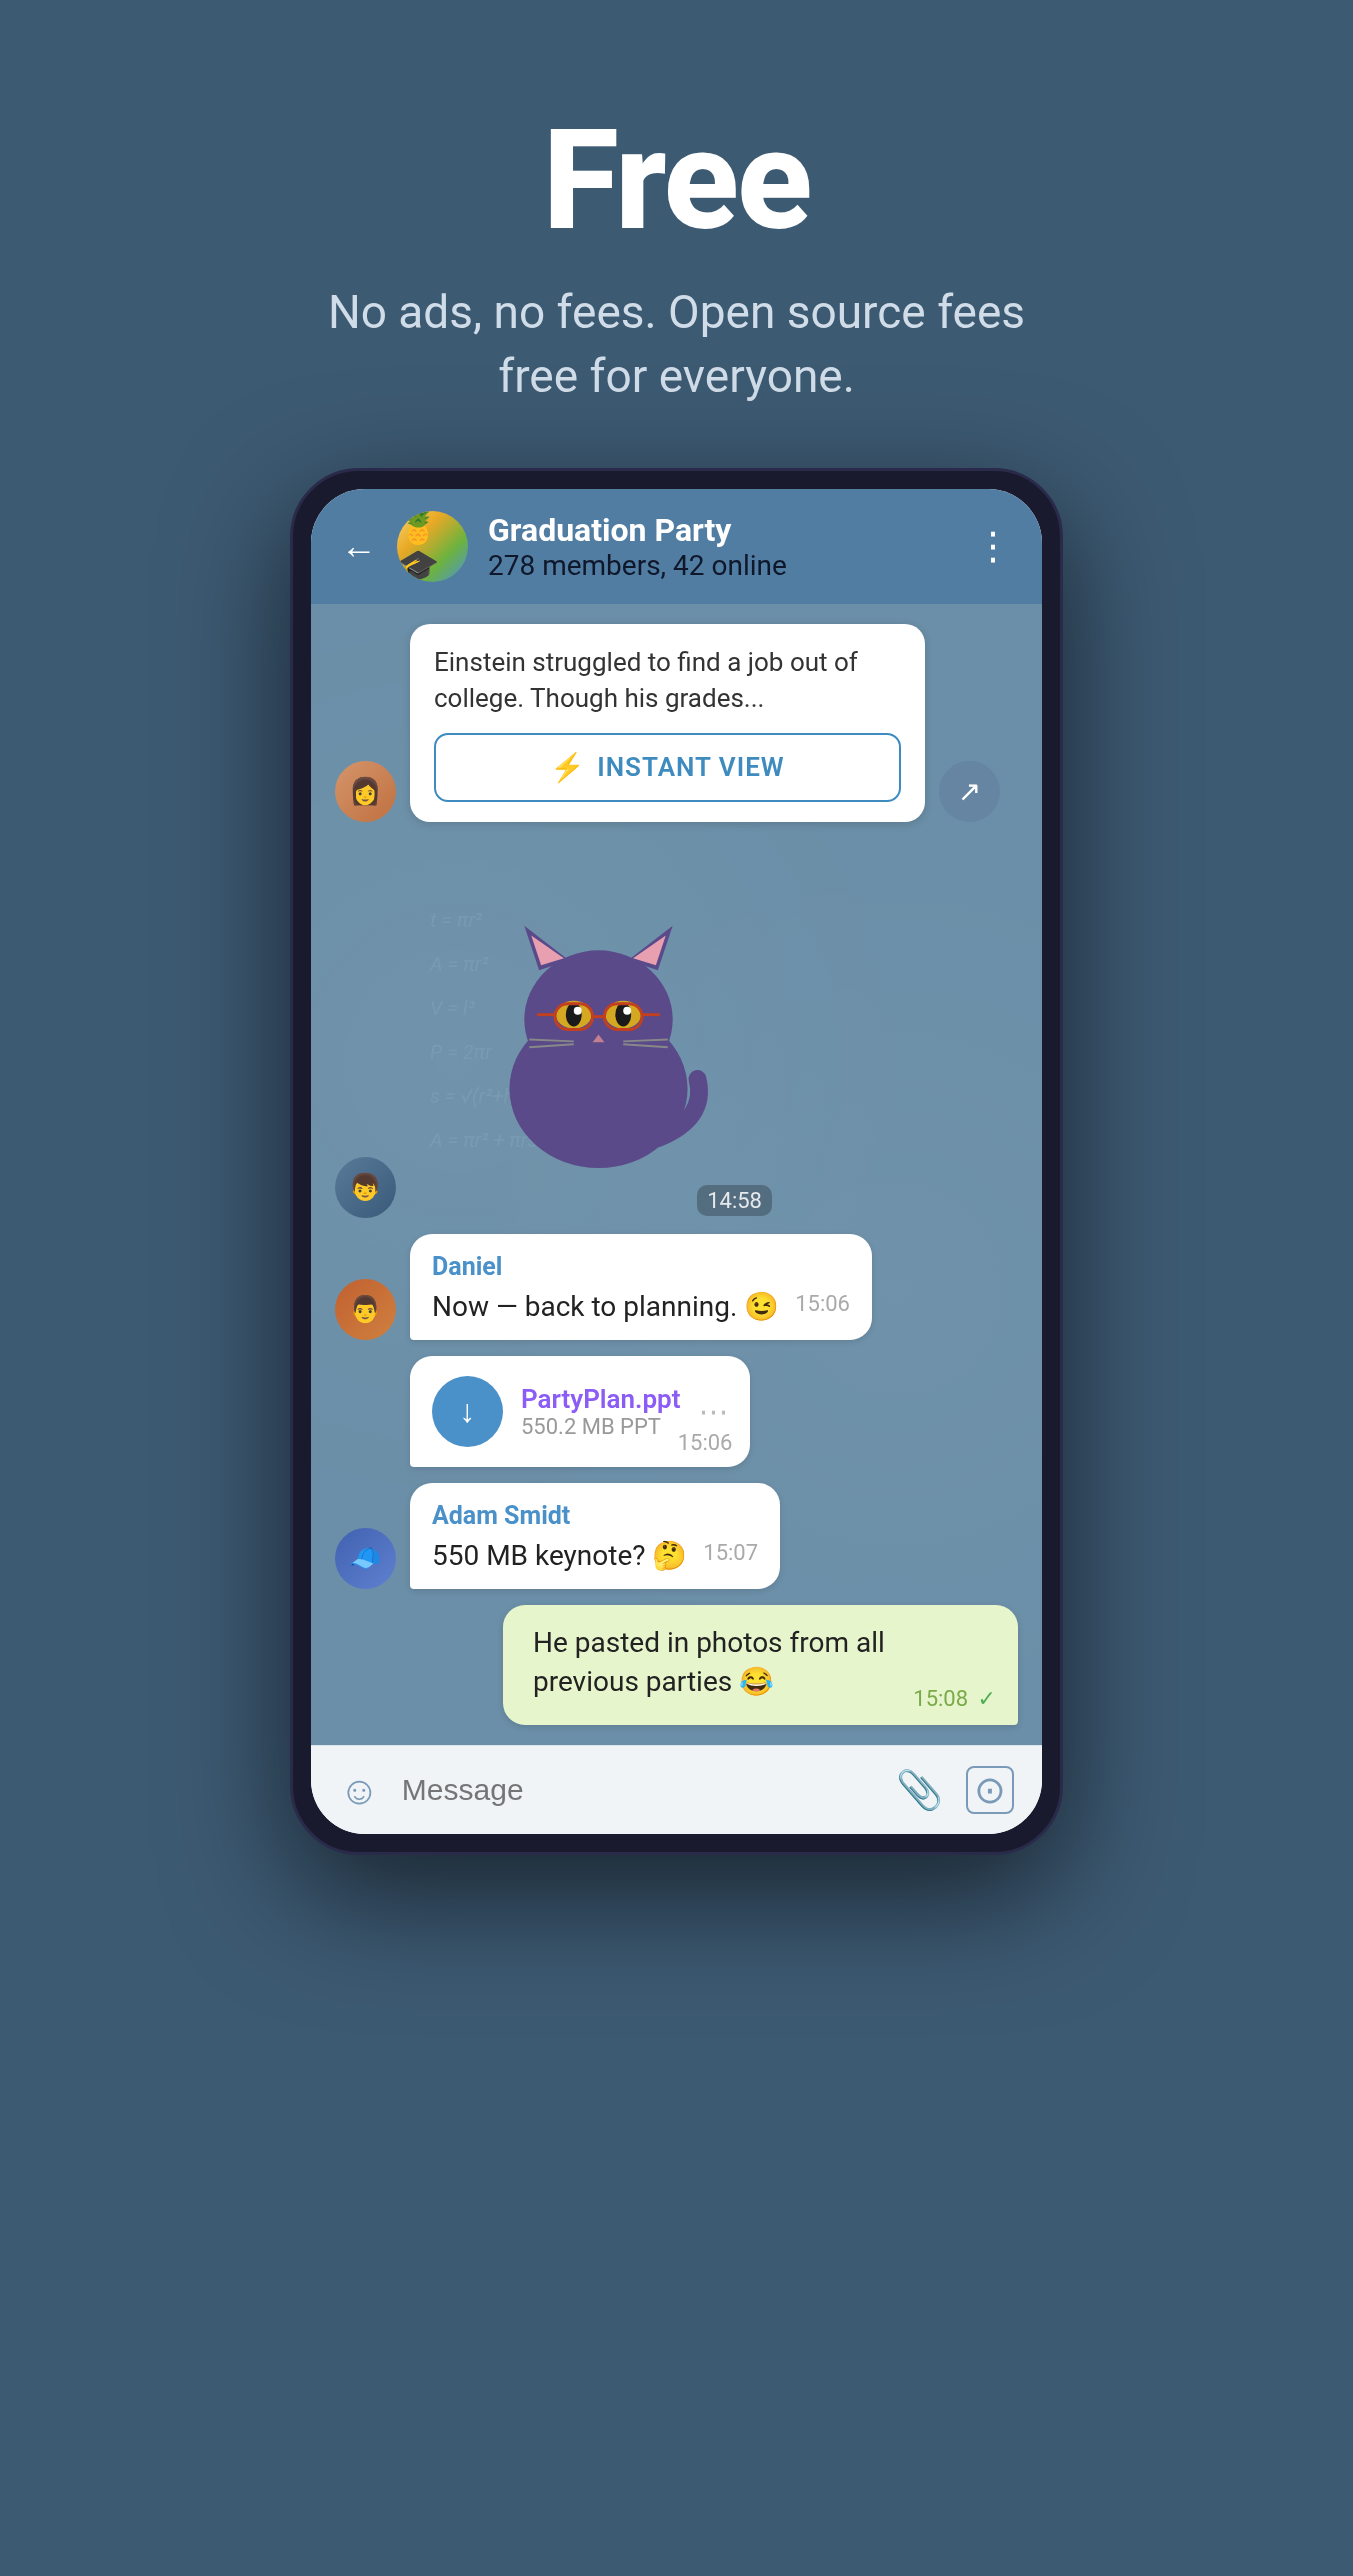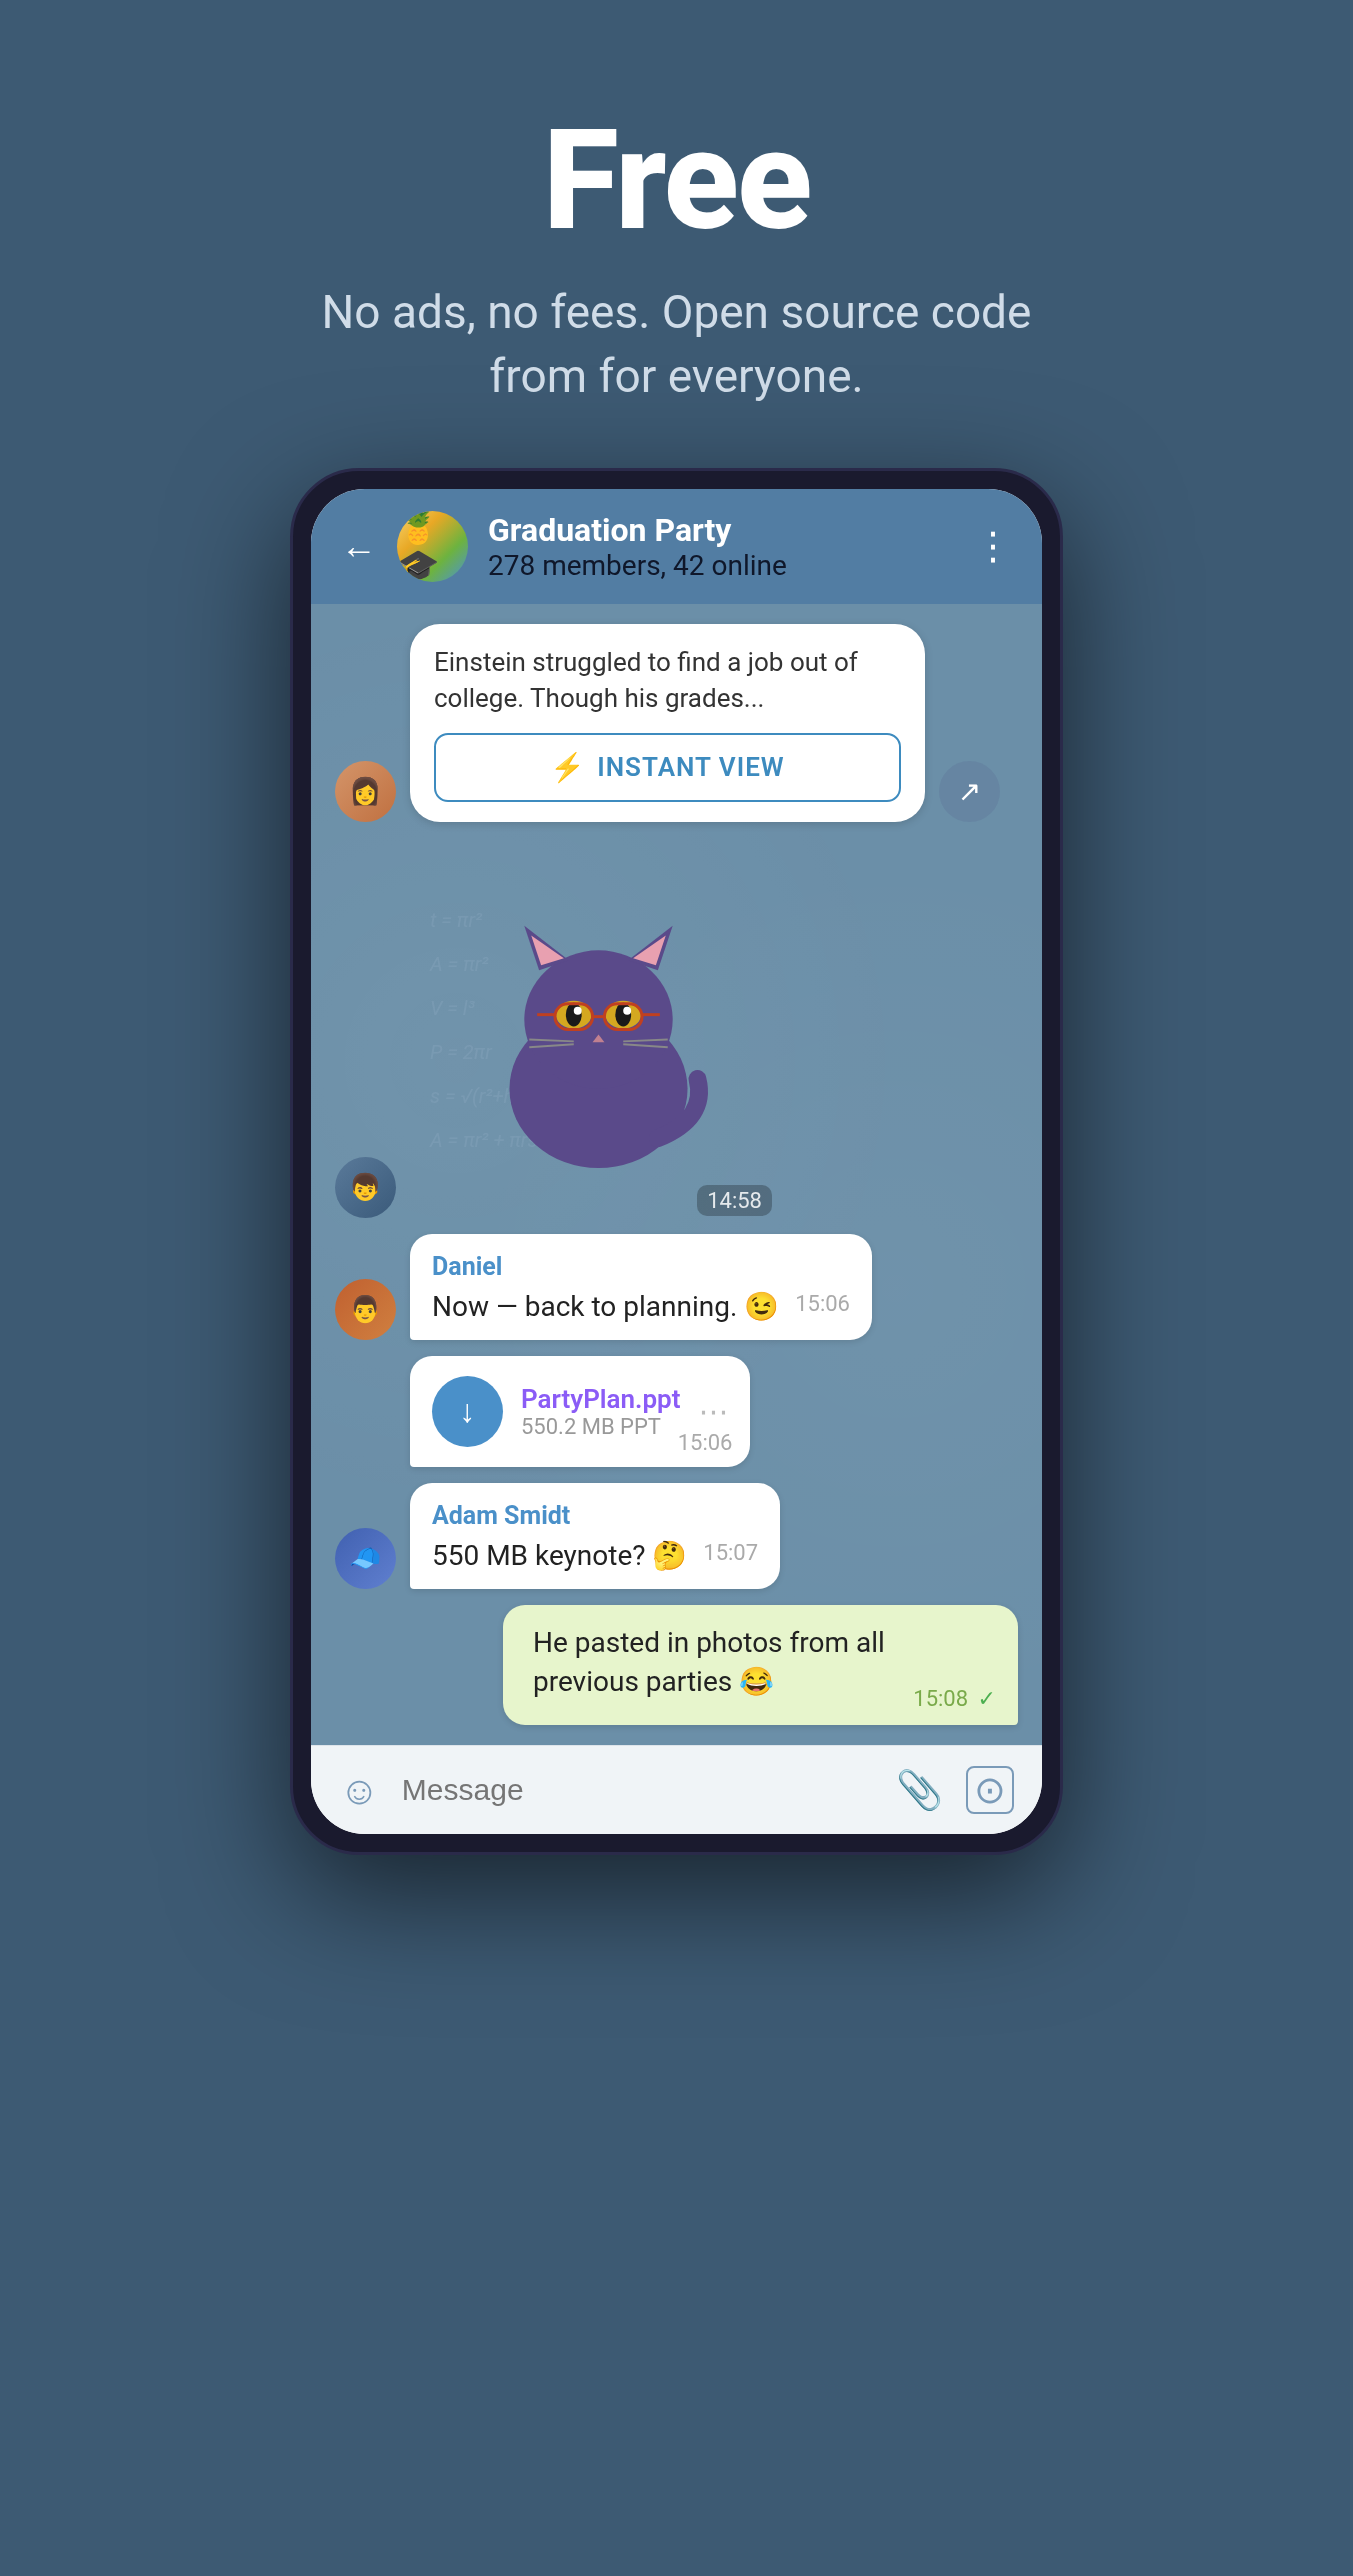--- a/index.html
+++ b/index.html
@@ -154,21 +154,21 @@
     
     .link-preview-wrapper {
       display: flex;
       align-items: flex-end;
       gap: 14px;
       margin-bottom: 4px;
     }
 
     .link-bubble {
       background: white;
-      border-radius: 30px;
+      border-radius: 20px;
       padding: 20px 24px;
       max-width: 515px;
       box-shadow: 0 2px 8px rgba(0,0,0,0.15);
       position: relative;
     }
 
     .link-preview-text {
       font-size: 26px;
       color: #333;
       line-height: 1.4;
@@ -429,21 +429,21 @@
       display: flex;
       flex-direction: column;
       gap: 4px;
     }
   </style>
 </head>
 <body>
 
 <div class="hero-section">
   <h1 class="hero-title">Free</h1>
-  <p class="hero-subtitle">No ads, no fees. Open source code from for everyone.</p>
+  <p class="hero-subtitle">No ads, no fees. Open source fees free for everyone.</p>
 </div>
 
 <div class="phone-container">
   <div class="phone-inner">
 
     <div class="chat-header">
       <span class="back-arrow">←</span>
       <div class="chat-avatar">
         <span class="chat-avatar-emoji">🍍🎓</span>
       </div>

